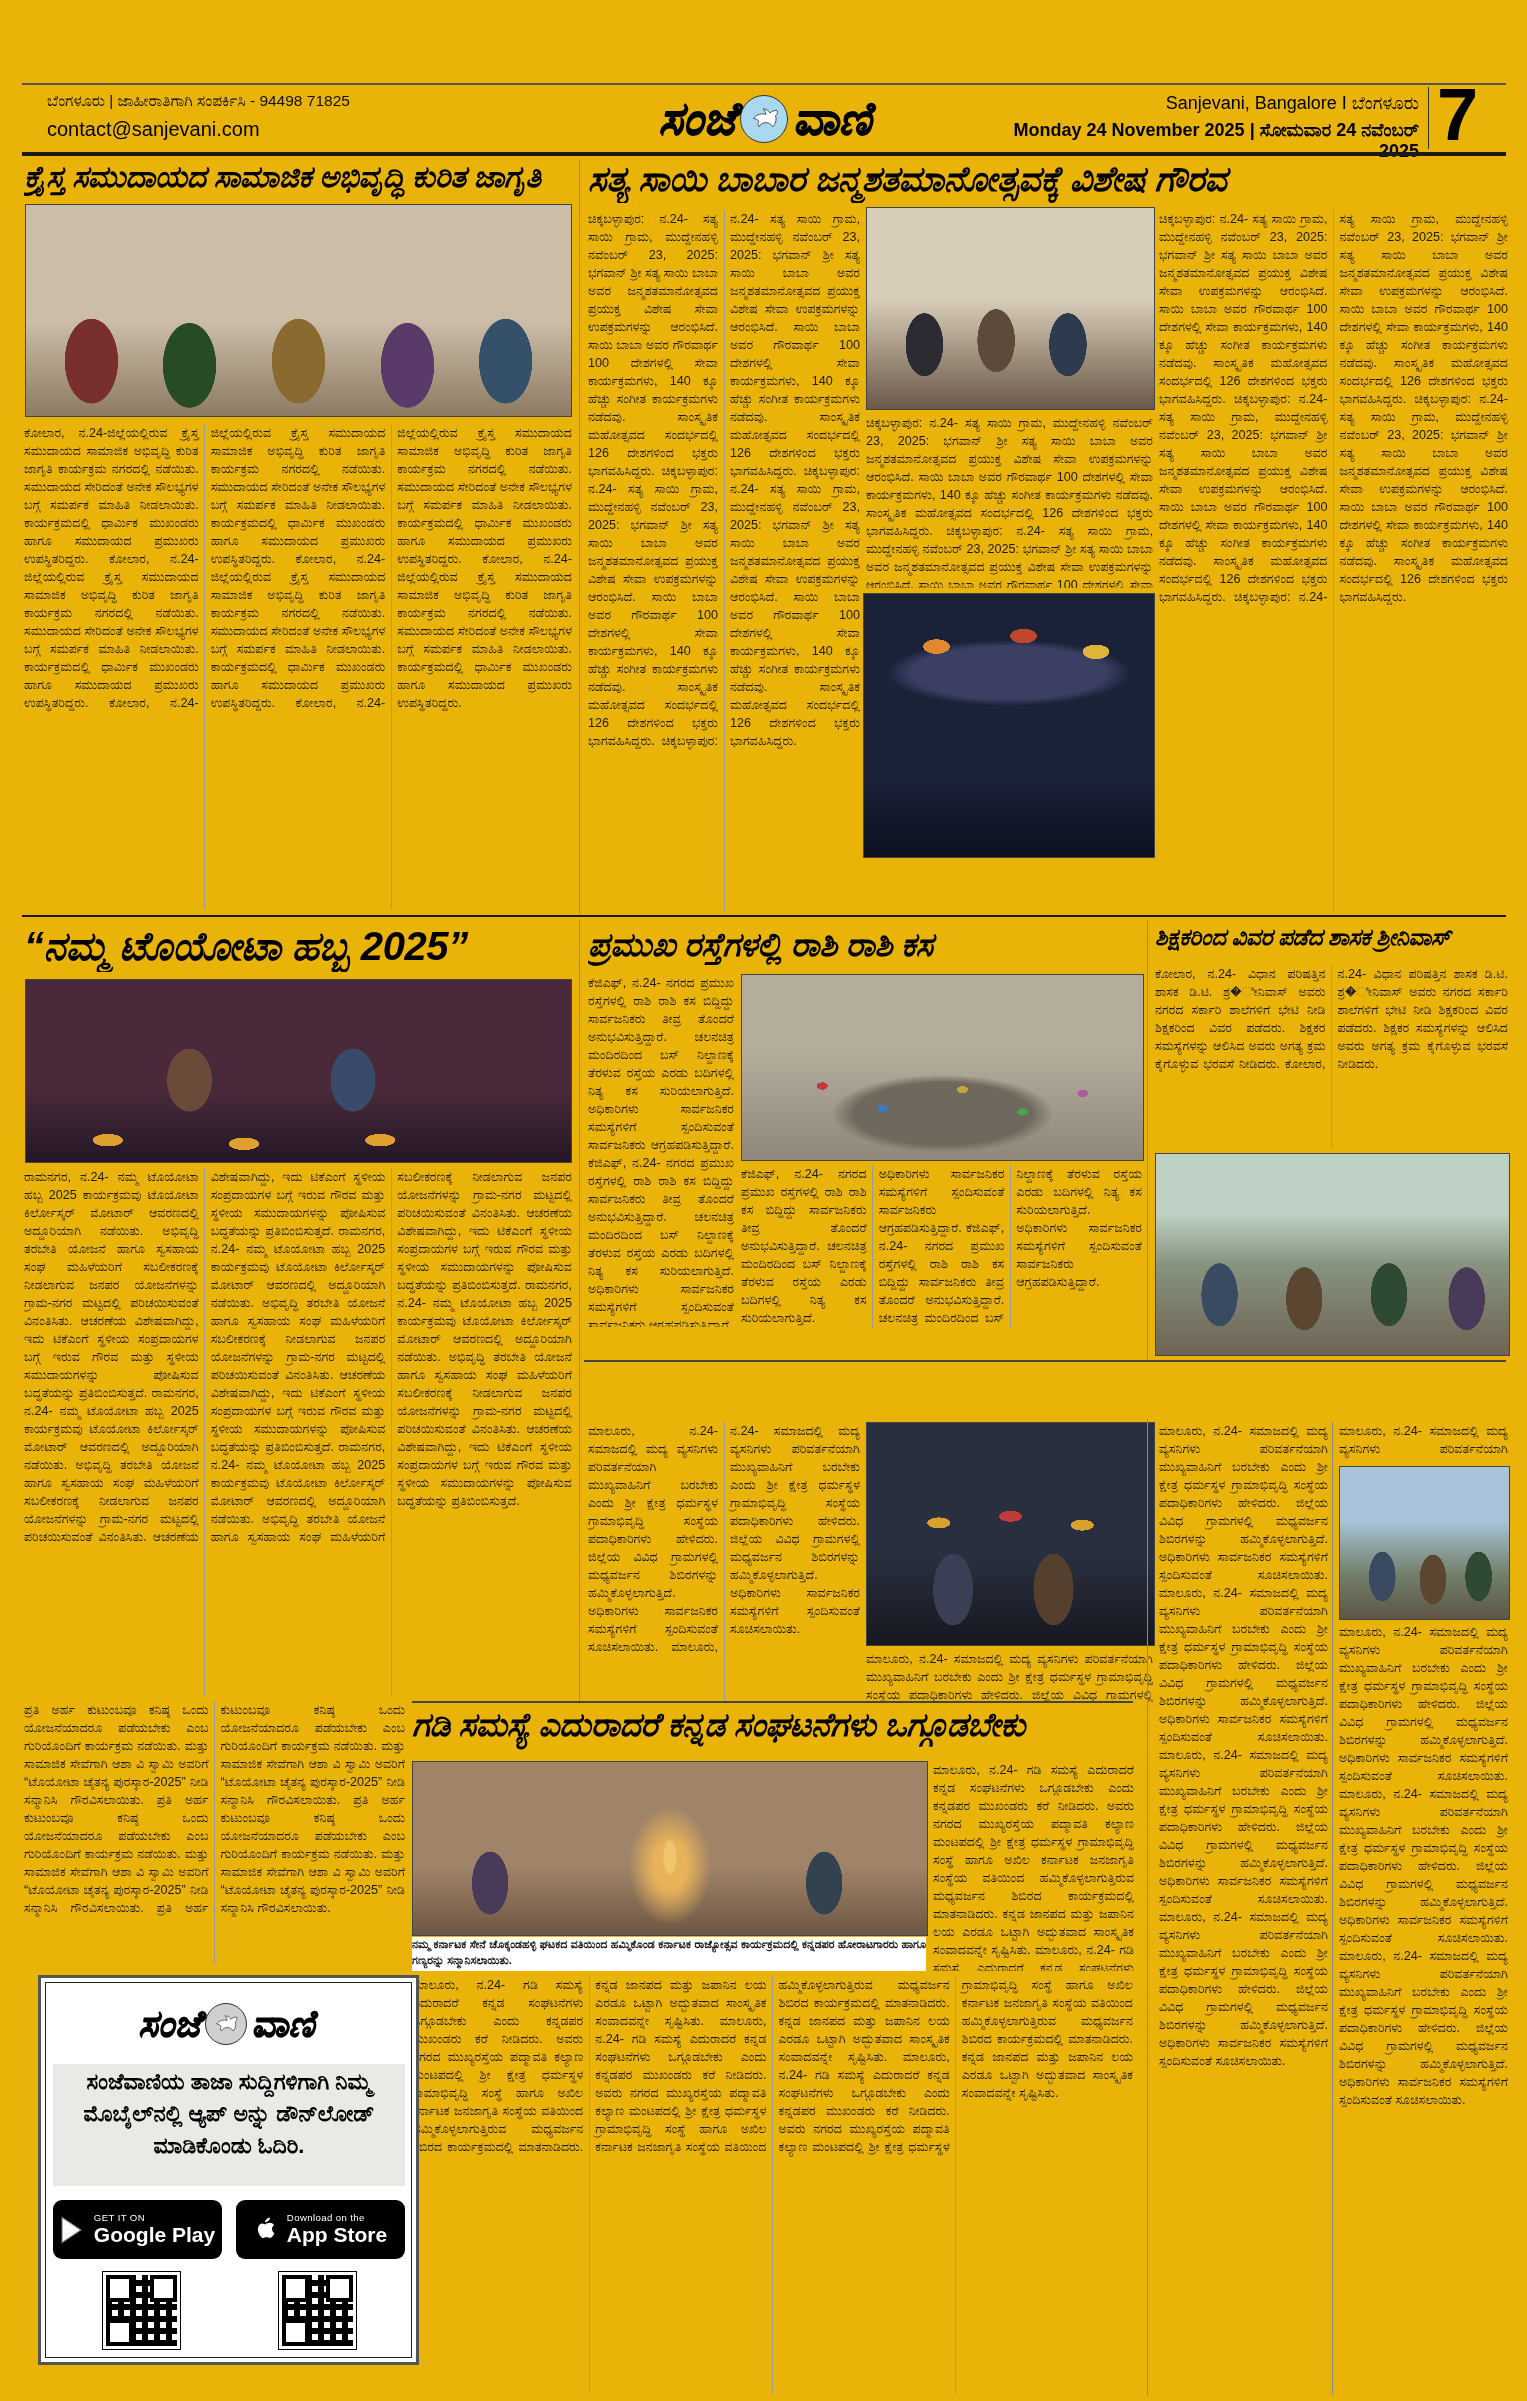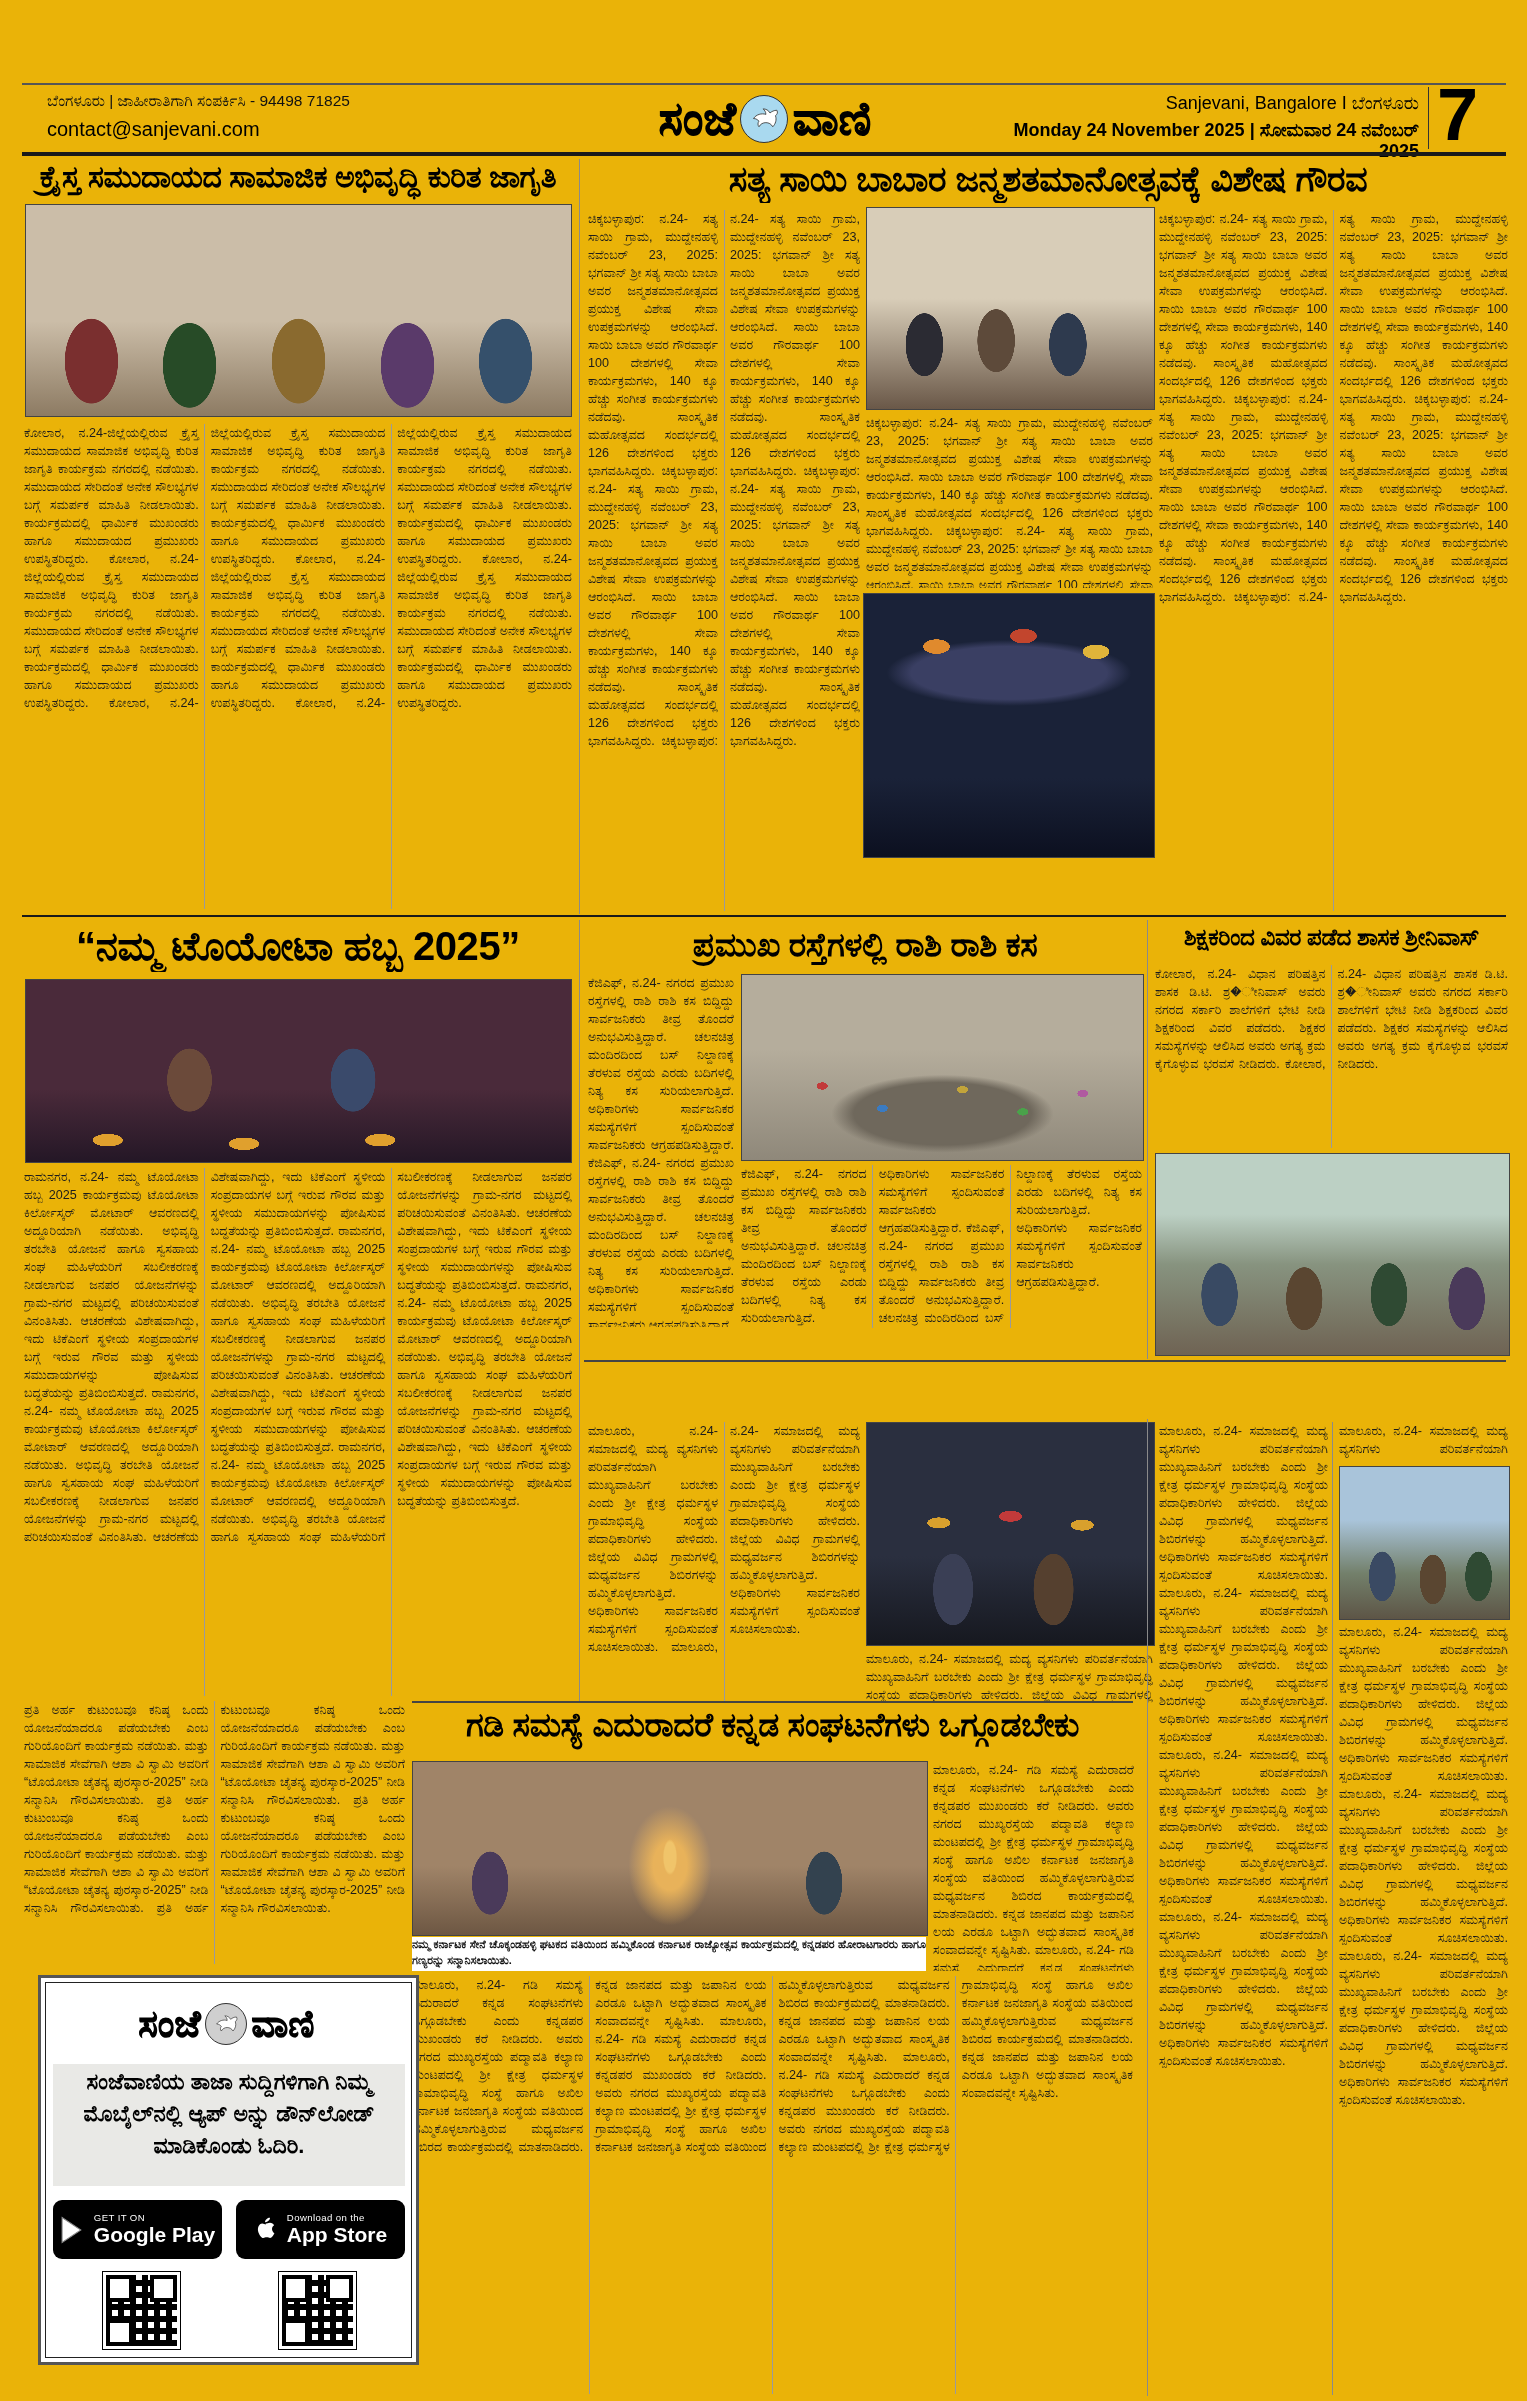--- a/index.html
+++ b/index.html
@@ -1,32 +1,32 @@
 <!DOCTYPE html>
 <html style="font-size:12px"><head>
 <meta charset="utf-8">
 <style>
   html,body{margin:0;padding:0;background:#e8e6e0;}
   .page{position:relative;width:1528px;height:2401px;background:#eab308;margin:0 auto;
         font-family:"Liberation Sans", sans-serif;color:#141414;overflow:hidden;}
   .abs{position:absolute;}
   .rule-h{position:absolute;background:#1a1a1a;}
   .rule-v{position:absolute;background:#8a8a8a;width:0.7px;}
-  .headline{position:absolute;font-weight:bold;color:#000;text-align:center;
-            line-height:1.08;letter-spacing:-0.4px;overflow:hidden;}
+  .headline{position:absolute;font-weight:bold;color:#000;text-align:left;
+            line-height:1.08;letter-spacing:-0.4px;overflow:hidden;font-style:italic;}
   .bodytext{position:absolute;font-size:12.6px;line-height:18px;text-align:justify;
             color:#1c1c1c;overflow:hidden;}
   .cols2{column-count:2;column-gap:12px;column-rule:0.7px solid #9a9a9a;}
   .cols3{column-count:3;column-gap:12px;column-rule:0.7px solid #9a9a9a;}
   .cols4{column-count:4;column-gap:12px;column-rule:0.7px solid #9a9a9a;}
   .photo{position:absolute;background-color:#999;border:0.7px solid #444;background-size:cover;}
   .caption{position:absolute;font-size:11px;font-weight:bold;line-height:15.5px;text-align:justify;
            color:#111;overflow:hidden;background:#fff;}
   .masthead{display:flex;align-items:center;justify-content:center;gap:4.4px;}
-  .masthead .mtxt{font-weight:900;color:#000;text-shadow:0.7px 0.7px 0 #000;}
+  .masthead .mtxt{font-weight:900;color:#000;text-shadow:0.7px 0.7px 0 #000;font-style:italic;}
   .dove-circle{border-radius:50%;border:1.5px solid #333;display:flex;align-items:center;justify-content:center;}
   .hdr-small{font-size:15.5px;color:#111;}
   .hdr-email{font-size:20px;color:#000;}
   .hdr-right{font-size:18px;color:#000;text-align:right;}
   .pagenum{font-size:74px;font-weight:bold;color:#000;line-height:1;}
   .promo-box{position:absolute;border:3px solid #555;background:#fff;}
   .promo-inner{position:absolute;inset:4.4px;border:1.5px solid #222;}
   .promo-text{background:#e9e9e6;font-weight:bold;font-size:22px;line-height:1.45;
               text-align:center;color:#000;padding:2px 6px;}
   .badge{background:#000;border-radius:9px;color:#fff;display:flex;align-items:center;

